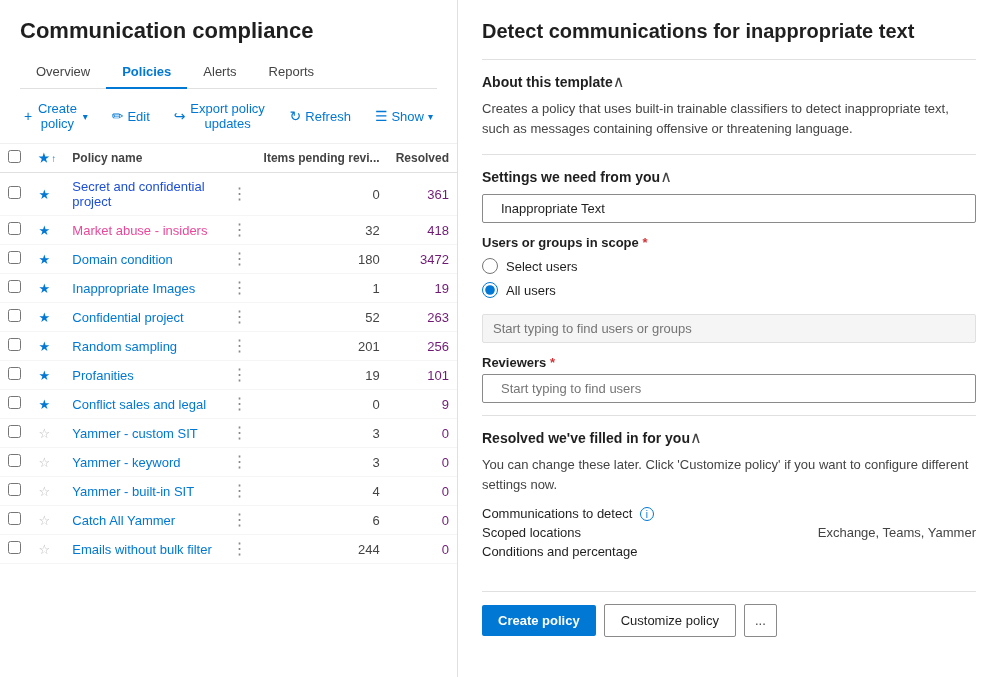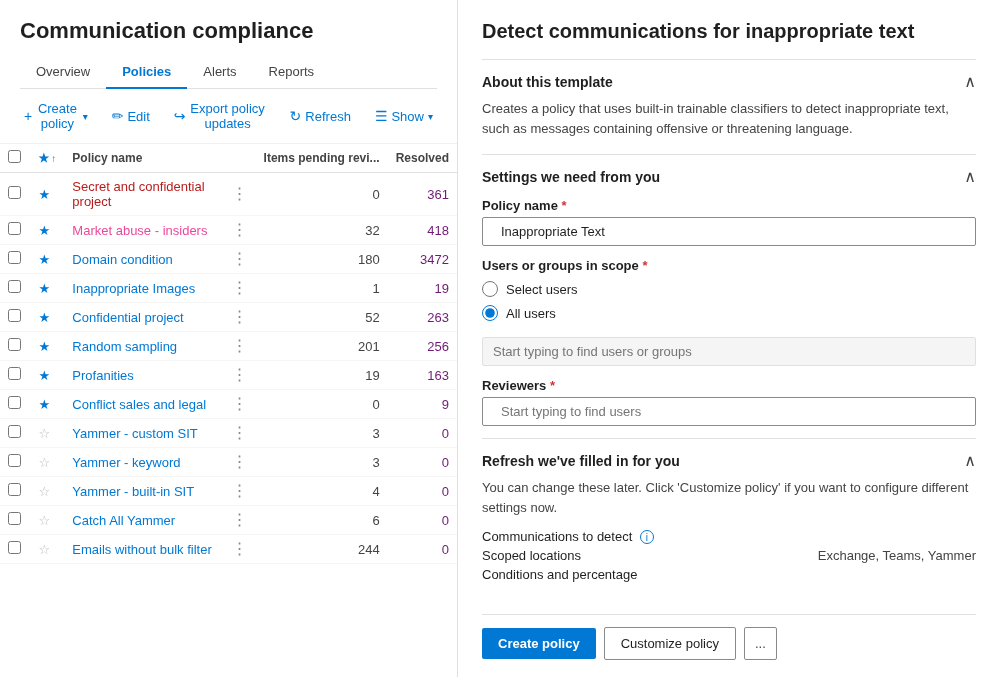--- a/index.html
+++ b/index.html
@@ -33,21 +33,21 @@
     .star-empty { color: #bbb; }
     .dots-btn { color: #888; cursor: pointer; font-size: 16px; line-height: 1; }
     input[type="checkbox"] { cursor: pointer; }
     .sort-icon { display: inline-flex; align-items: center; gap: 2px; cursor: pointer; }
     .sort-arrow { font-size: 10px; color: #0078d4; }
 
     
     .right-panel { flex: 1; overflow-y: auto; padding: 20px 24px; }
     .panel-title { font-size: 20px; font-weight: 600; color: #1f1f1f; margin-bottom: 16px; }
     .section { border-top: 1px solid #e0e0e0; padding: 12px 0; }
-    .section-header { display: flex; justify-content: space-between; align-items: center; cursor: pointer; margin-bottom: 8px; }
+    .section-header { display: flex; align-items: center; cursor: pointer; margin-bottom: 8px; }
     .section-header h3 { font-size: 14px; font-weight: 600; color: #1f1f1f; }
     .section-toggle { font-size: 16px; color: #444; }
     .section-desc { font-size: 13px; color: #444; line-height: 1.5; margin-bottom: 4px; }
     .field-label { font-size: 13px; font-weight: 600; color: #1f1f1f; margin: 12px 0 4px; }
     .required { color: #d13438; }
     .text-input { width: 100%; border: 1px solid #8a8a8a; padding: 6px 18px; font-size: 13px; color: #1f1f1f; outline: none; border-radius: 2px; }
     .radio-group { display: flex; flex-direction: column; gap: 8px; margin: 8px 0; }
     .radio-option { display: flex; align-items: center; gap: 8px; font-size: 13px; cursor: pointer; }
     .radio-option input[type="radio"] { cursor: pointer; accent-color: #0078d4; width: 16px; height: 16px; }
     .search-input-disabled { width: 100%; border: 1px solid #e0e0e0; background: #f5f5f5; padding: 6px 10px; font-size: 13px; color: #999; border-radius: 2px; margin-top: 8px; }
@@ -116,21 +116,21 @@
       </thead>
       <tbody id="policy-rows">
           <tr>
       <td class="col-check">
         <input type="checkbox" style="">
       </td>
       <td class="col-star">
         <span class="star-filled" style="cursor:pointer;">★</span>
       </td>
       <td class="col-name">
-        <span style="color:#b91c1c;cursor:pointer;">Secret and confidential project</span>
+        <span style="color:#1d4ed8;cursor:pointer;">Secret and confidential project</span>
       </td>
       <td>
         <span class="dots-btn">⋮</span>
       </td>
       <td class="col-items">0</td>
       <td class="col-resolved">361</td>
     </tr>
           <tr>
       <td class="col-check">
         <input type="checkbox" style="">
@@ -218,21 +218,21 @@
       <td class="col-star">
         <span class="star-filled" style="cursor:pointer;">★</span>
       </td>
       <td class="col-name">
         <span style="color:#0078d4;cursor:pointer;">Profanities</span>
       </td>
       <td>
         <span class="dots-btn">⋮</span>
       </td>
       <td class="col-items">19</td>
-      <td class="col-resolved">163</td>
+      <td class="col-resolved">101</td>
     </tr>
           <tr>
       <td class="col-check">
         <input type="checkbox" style="">
       </td>
       <td class="col-star">
         <span class="star-filled" style="cursor:pointer;">★</span>
       </td>
       <td class="col-name">
         <span style="color:#0078d4;cursor:pointer;">Conflict sales and legal</span>
@@ -338,24 +338,20 @@
     </div>
     <p class="section-desc">Creates a policy that uses built-in trainable classifiers to detect inappropriate text, such as messages containing offensive or threatening language.</p>
   </div>
 
   <div class="section">
     <div class="section-header">
       <h3>Settings we need from you</h3>
       <span class="section-toggle">∧</span>
     </div>
 
-    <div class="field-label">
-      <span>Policy name</span>
-      <span class="required"> *</span>
-    </div>
     <input class="text-input" type="text" value="Inappropriate Text" style="">
 
     <div class="field-label">
       <span>Users or groups in scope</span>
       <span class="required"> *</span>
     </div>
     <div class="radio-group">
       <label class="radio-option">
         <input type="radio" name="scope" style="">
         <span>Select users</span>
@@ -369,21 +365,21 @@
 
     <div class="field-label">
       <span>Reviewers</span>
       <span class="required"> *</span>
     </div>
     <input class="text-input" type="text" placeholder="Start typing to find users" style="">
   </div>
 
   <div class="section">
     <div class="section-header">
-      <h3>Refresh we've filled in for you</h3>
+      <h3>Resolved we've filled in for you</h3>
       <span class="section-toggle">∧</span>
     </div>
     <p class="section-desc">You can change these later. Click 'Customize policy' if you want to configure different settings now.</p>
 
     <div class="info-row" style="margin-top:12px;">
       <span class="info-label">
         <span>Communications to detect</span>
         <span class="info-icon">i</span>
       </span>
     </div>

